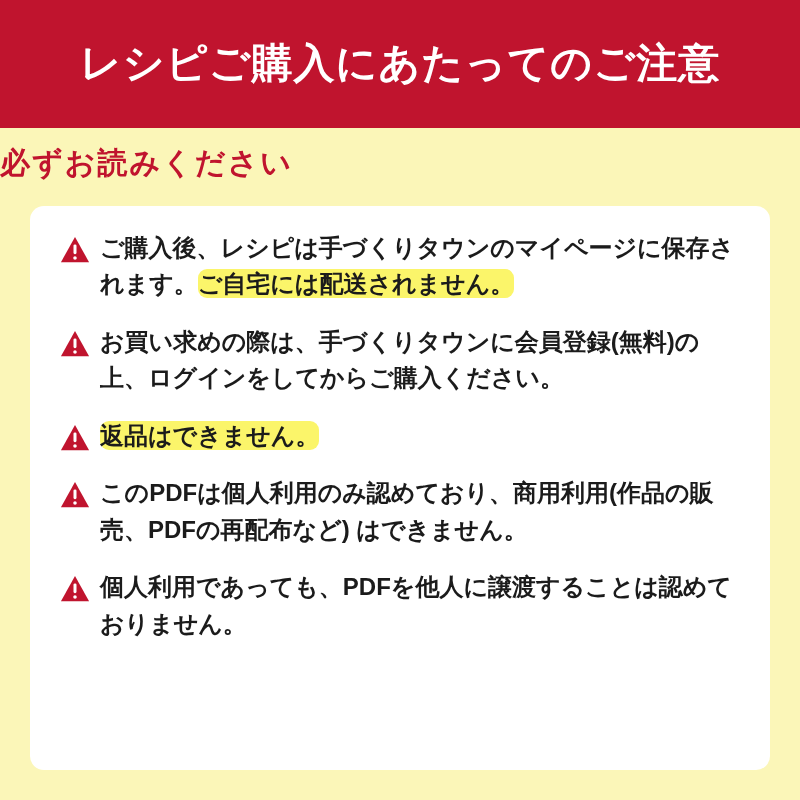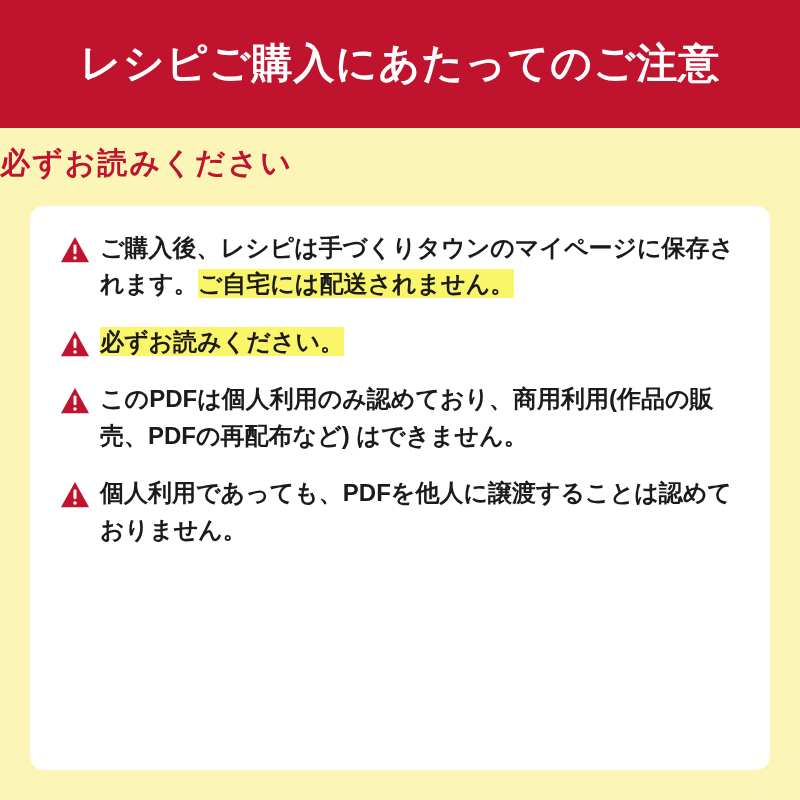--- a/index.html
+++ b/index.html
@@ -84,21 +84,21 @@
   .notice-text {
     font-size: 24px;
     font-weight: bold;
     color: #1b1b1b;
     line-height: 1.52;
     letter-spacing: 0px;
   }
   .hl {
     background: #fbf56a;
     padding: 1px 0;
-    border-radius: 1px;
+    border-radius: 9px;
   }
 </style>
 </head>
 <body>
 
 <div class="page">
 
   <div class="header-band">
     <div class="header-title">レシピご購入にあたってのご注意</div>
   </div>
@@ -114,21 +114,29 @@
               <circle cx="16" cy="24.6" r="1.9" fill="#ffffff"></circle>
             </svg></span>
           <span class="notice-text"><span>ご購入後、レシピは手づくりタウンのマイページに保存されます。</span><span class="hl">ご自宅には配送されません。</span></span>
         </li>
         <li class="notice-item">
           <span class="warn-icon"><svg viewBox="0 0 32 32" width="30" height="30" xmlns="http://www.w3.org/2000/svg">
               <path d="M16 2 L31 29 L1 29 Z" fill="#c0142e"></path>
               <rect x="14.4" y="10" width="3.2" height="10.5" rx="1.5" fill="#ffffff"></rect>
               <circle cx="16" cy="24.6" r="1.9" fill="#ffffff"></circle>
             </svg></span>
-          <span class="notice-text"><span class="hl">必ずお読みください。</span></span>
+          <span class="notice-text"><span>お買い求めの際は、手づくりタウンに会員登録(無料)の上、ログインをしてからご購入ください。</span></span>
+        </li>
+        <li class="notice-item">
+          <span class="warn-icon"><svg viewBox="0 0 32 32" width="30" height="30" xmlns="http://www.w3.org/2000/svg">
+              <path d="M16 2 L31 29 L1 29 Z" fill="#c0142e"></path>
+              <rect x="14.4" y="10" width="3.2" height="10.5" rx="1.5" fill="#ffffff"></rect>
+              <circle cx="16" cy="24.6" r="1.9" fill="#ffffff"></circle>
+            </svg></span>
+          <span class="notice-text"><span class="hl">返品はできません。</span></span>
         </li>
         <li class="notice-item">
           <span class="warn-icon"><svg viewBox="0 0 32 32" width="30" height="30" xmlns="http://www.w3.org/2000/svg">
               <path d="M16 2 L31 29 L1 29 Z" fill="#c0142e"></path>
               <rect x="14.4" y="10" width="3.2" height="10.5" rx="1.5" fill="#ffffff"></rect>
               <circle cx="16" cy="24.6" r="1.9" fill="#ffffff"></circle>
             </svg></span>
           <span class="notice-text"><span>このPDFは個人利用のみ認めており、商用利用(作品の販売、PDFの再配布など) はできません。</span></span>
         </li>
         <li class="notice-item">

